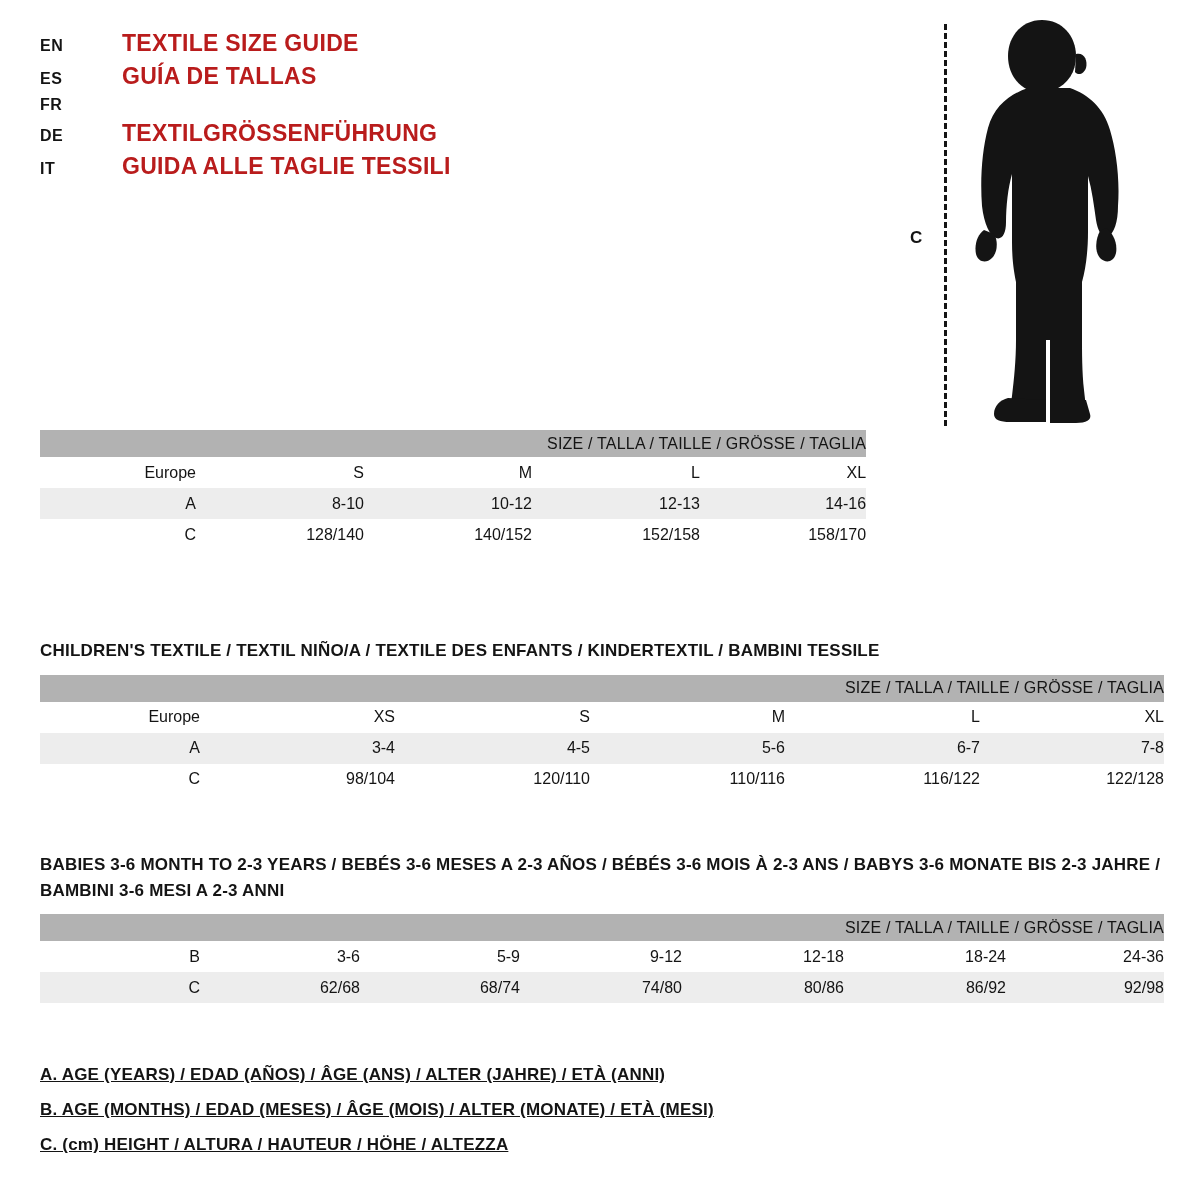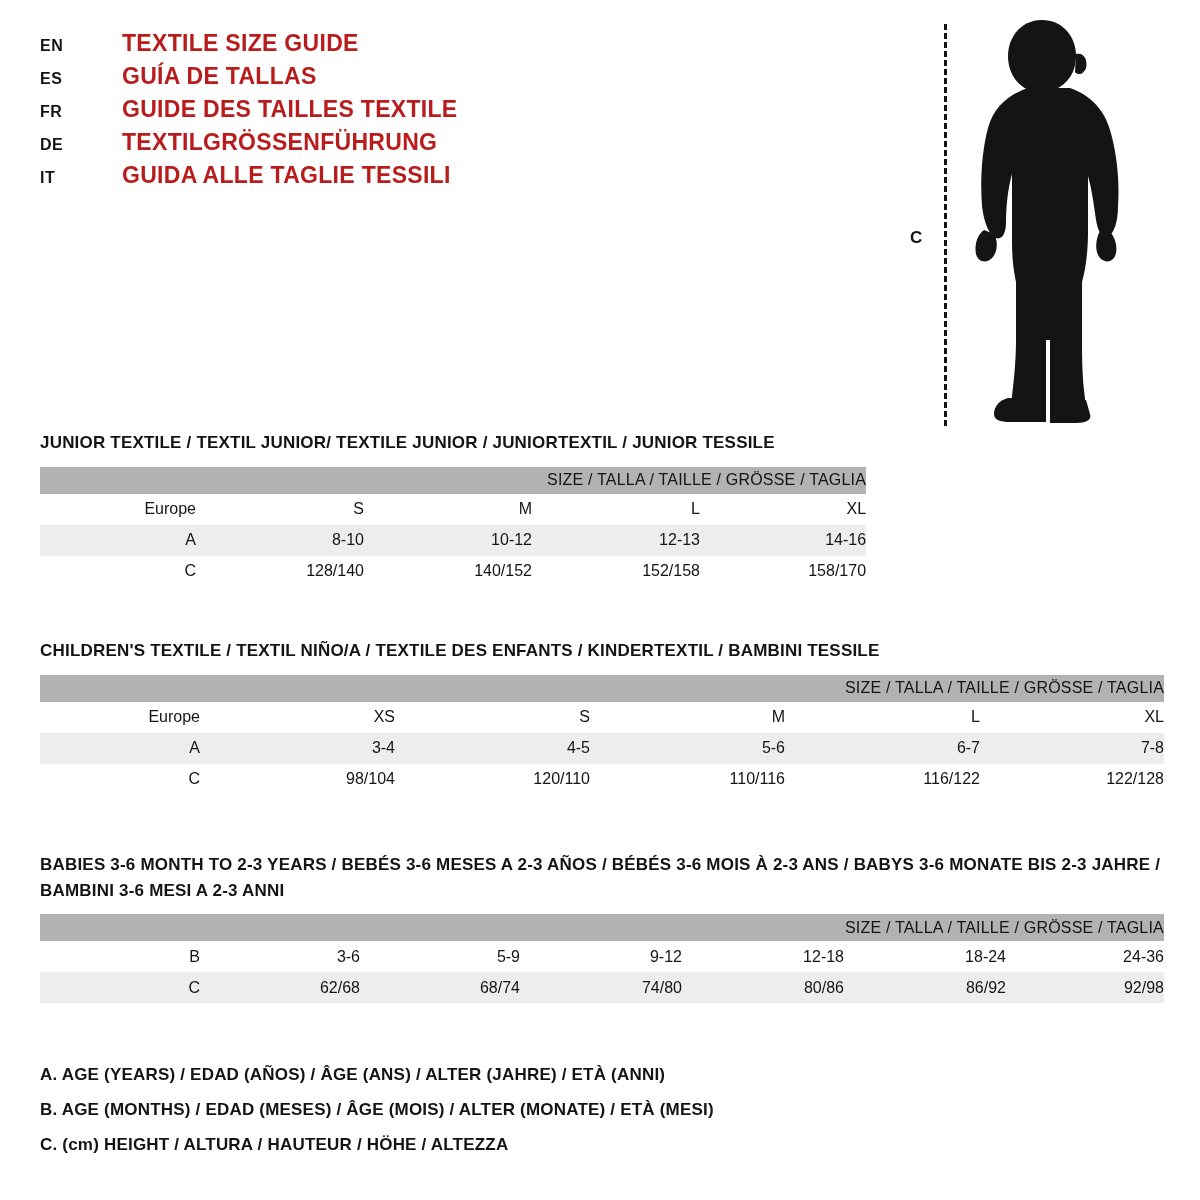--- a/index.html
+++ b/index.html
@@ -116,20 +116,21 @@
     text-align: center;
     padding-left: 8px !important;
     font-weight: 400;
   }
 
   
   .legend {
     position: absolute;
     left: 40px;
     width: 1124px;
+    text-decoration: underline;
   }
   .legend-line {
     font-size: 17px;
     font-weight: 700;
     letter-spacing: 0.2px;
     color: #141414;
     margin-bottom: 15px;
   }
 </style>
 </head>
@@ -139,21 +140,20 @@
   <div class="header-row">
     <span class="header-lang">EN</span>
     <span class="header-text">TEXTILE SIZE GUIDE</span>
   </div>
   <div class="header-row">
     <span class="header-lang">ES</span>
     <span class="header-text">GUÍA DE TALLAS</span>
   </div>
   <div class="header-row">
     <span class="header-lang">FR</span>
-    <span class="header-text">GUIDE DES TAILLES TEXTILE</span>
   </div>
   <div class="header-row">
     <span class="header-lang">DE</span>
     <span class="header-text">TEXTILGRÖSSENFÜHRUNG</span>
   </div>
   <div class="header-row">
     <span class="header-lang">IT</span>
     <span class="header-text">GUIDA ALLE TAGLIE TESSILI</span>
   </div>
 </div>
@@ -182,21 +182,20 @@
                L100 398 L136 398 L134 380 C132 362 132 342 132 326 L132 266 Z"></path>
 
       <path d="M58 388 C50 390 44 396 44 404 C44 410 50 412 60 412 L96 412 L96 390 Z"></path>
 
       <path d="M100 390 L136 390 L140 404 C142 410 136 413 126 413 L100 413 Z"></path>
     </g>
   </svg>
 </div>
 
 <div class="section" style="top:430px;">
-  <div class="section-title">JUNIOR TEXTILE / TEXTIL JUNIOR/ TEXTILE JUNIOR / JUNIORTEXTIL / JUNIOR TESSILE</div>
   <table class="size-table" style="width:826px;">
     <colgroup>
       <col style="width:156px">
         <col style="width:168px">
         <col style="width:168px">
         <col style="width:168px">
         <col style="width:166px">
     </colgroup>
     <tbody>
       <tr class="row-head">

